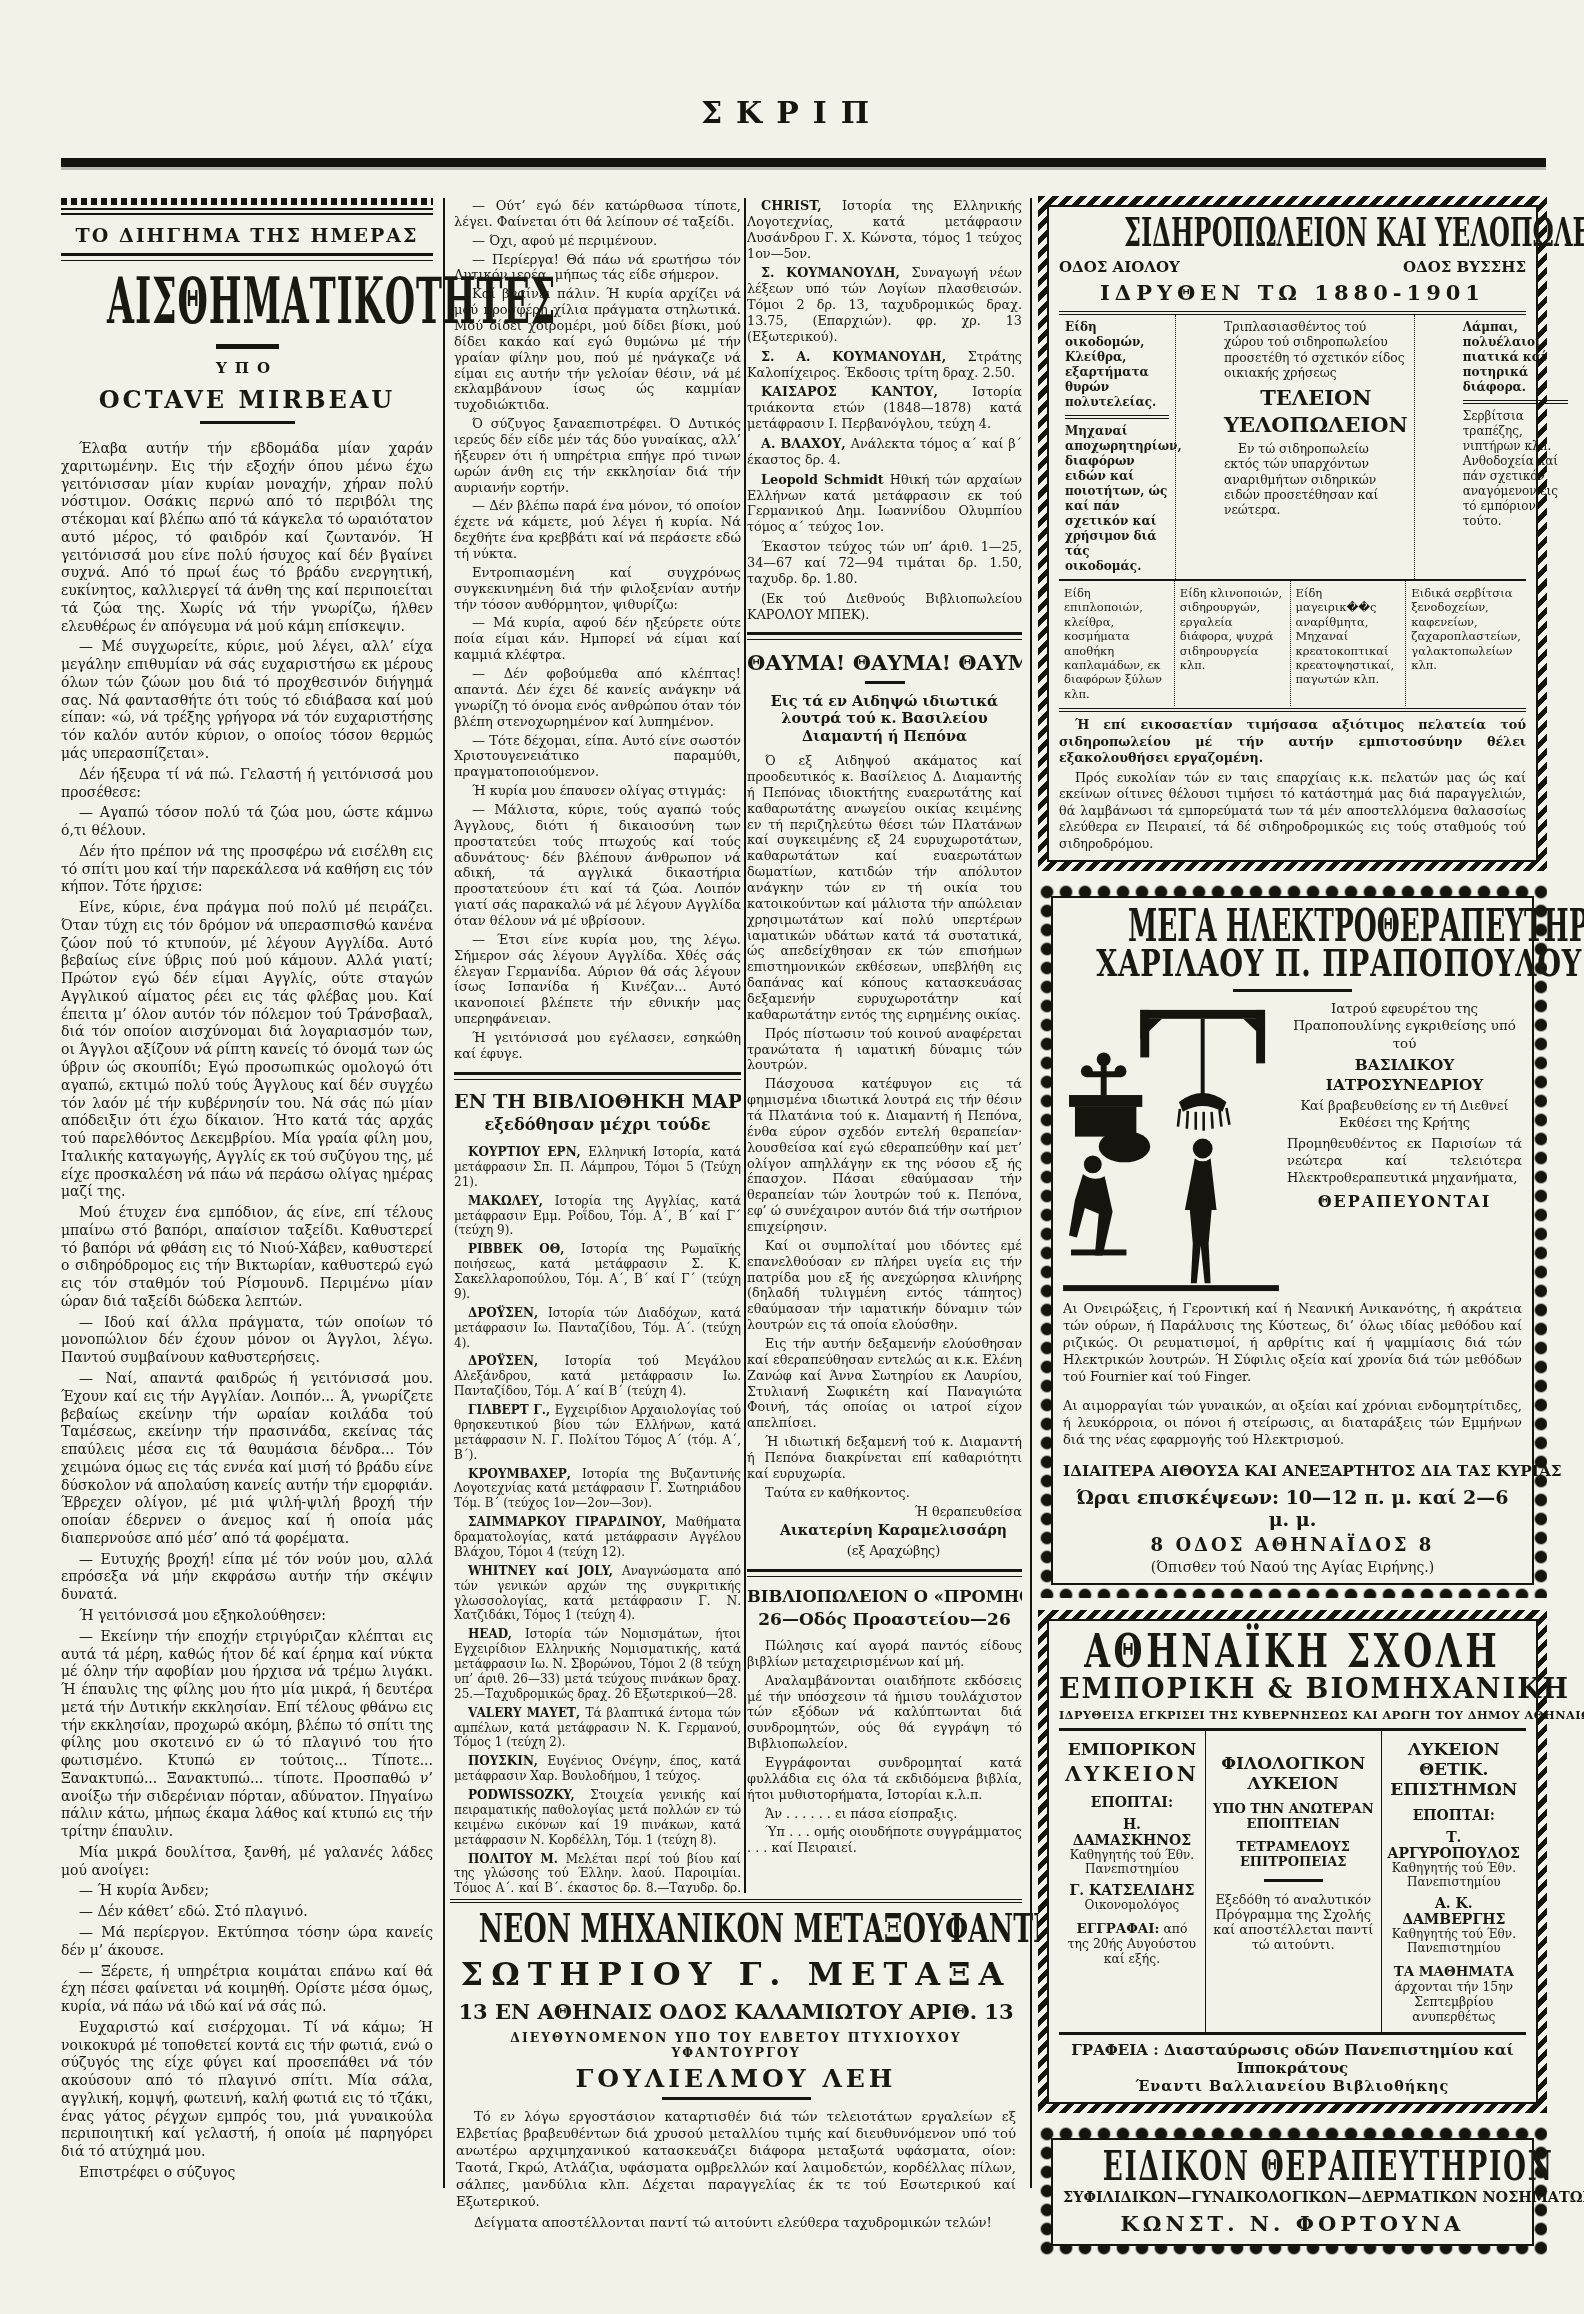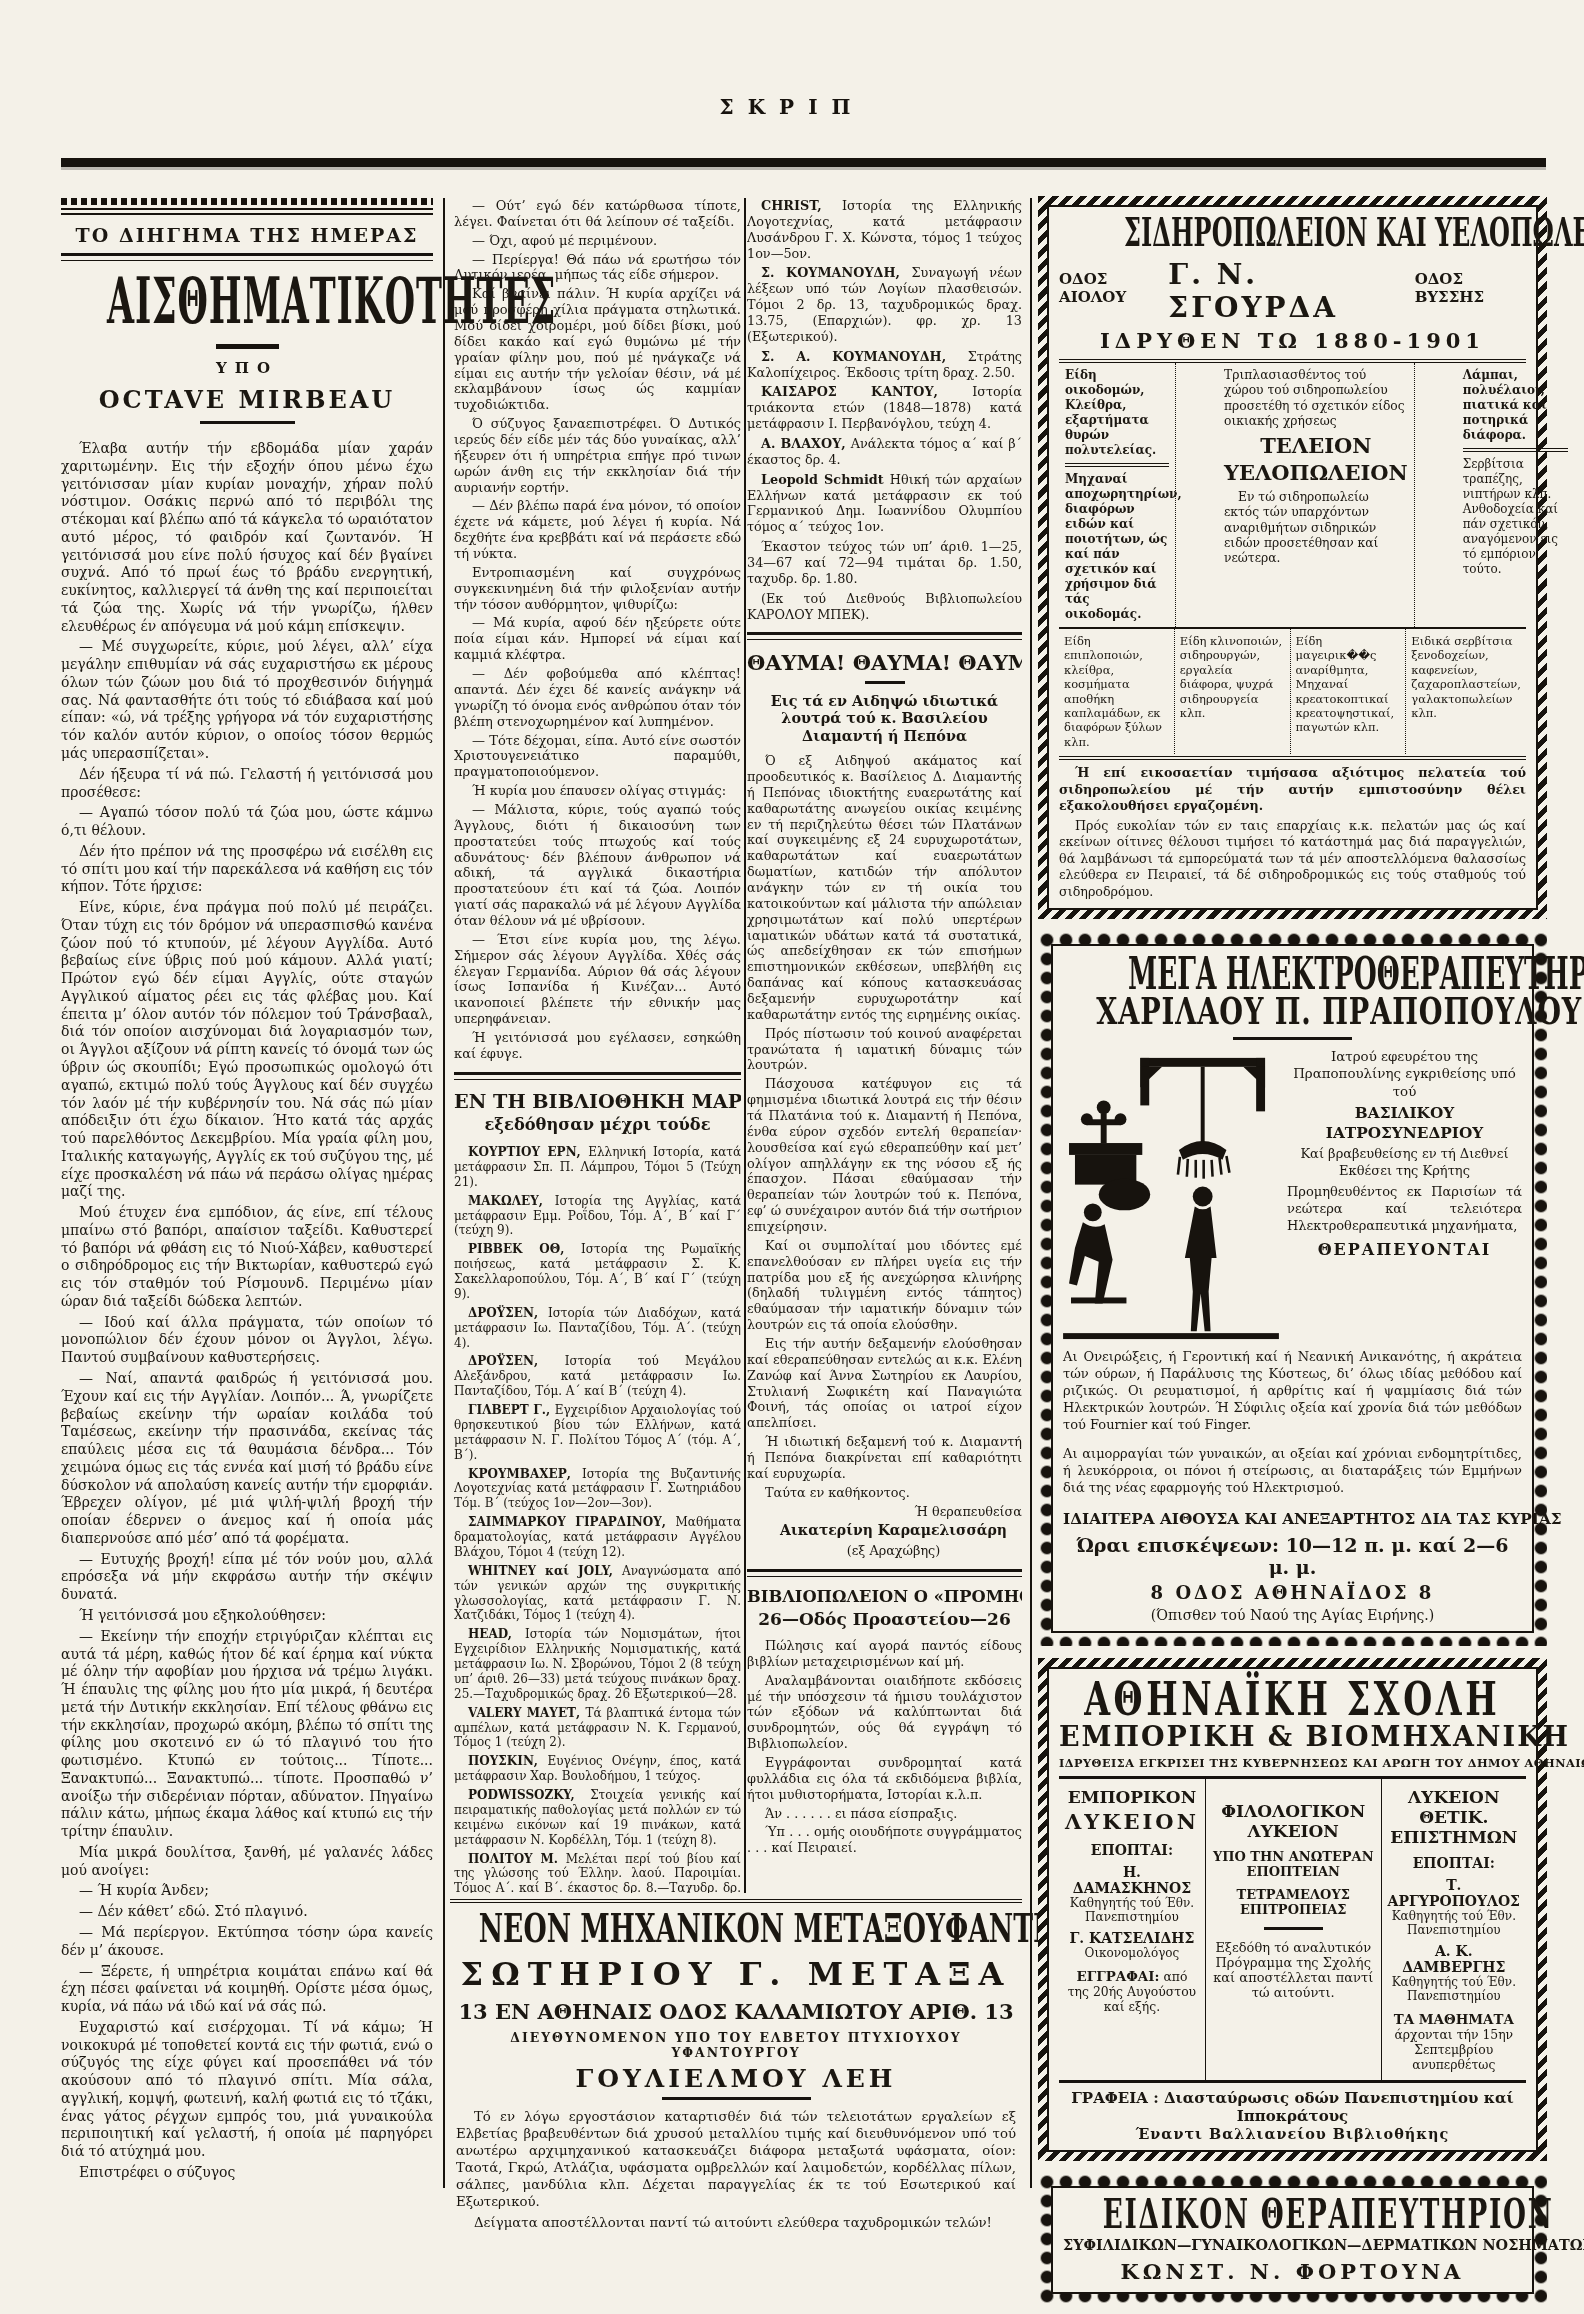--- a/index.html
+++ b/index.html
@@ -4,21 +4,21 @@
 <style>
   html,body{margin:0;padding:0;}
   body{
     width:1584px;height:2315px;position:relative;
     background:#f4f1e8;
     font-family:"DejaVu Serif","Liberation Serif",serif;
     color:#1b1711;overflow:hidden;
   }
   
   .masthead{position:absolute;left:0;top:95px;width:100%;text-align:center;
-    font-weight:bold;font-size:20px;letter-spacing:14px;color:#17130e;}
+    font-weight:bold;font-size:30px;letter-spacing:14px;color:#17130e;}
   .top-rule{position:absolute;left:61px;top:158px;width:1485px;height:9px;background:#17130e;
     box-shadow:0 3px 0 rgba(23,19,14,.25);}
   
   .vrule{position:absolute;width:2px;background:#17130e;}
   .col{position:absolute;text-align:justify;}
   .col p{margin:0 0 3px 0;text-indent:18px;}
   
   #col1{left:61px;top:198px;width:372px;font-size:14px;line-height:1.27;}
   .squiggle{height:7px;background:repeating-linear-gradient(90deg,#17130e 0 6px,transparent 6px 10px);margin-bottom:3px;}
   .bar2{height:3px;border-top:2px solid #17130e;border-bottom:2px solid #17130e;margin:2px 0 6px 0;}
@@ -251,21 +251,20 @@
   <p class="silk-body">Δείγματα αποστέλλονται παντί τώ αιτούντι ελεύθερα ταχυδρομικών τελών!</p>
 </div>
 
 <div id="ads">
 
   <div class="lace">
     <div class="ad-inner">
       <div class="c iron-title"><span class="cond">ΣΙΔΗΡΟΠΩΛΕΙΟΝ ΚΑΙ ΥΕΛΟΠΩΛΕΙΟΝ</span></div>
       <div class="iron-addr">
         <span class="small">ΟΔΟΣ ΑΙΟΛΟΥ</span>
-        <span class="big">Γ. Ν. ΣΓΟΥΡΔΑ</span>
         <span class="small">ΟΔΟΣ ΒΥΣΣΗΣ</span>
       </div>
       <div class="c iron-founded">ΙΔΡΥΘΕΝ ΤΩ 1880-1901</div>
       <div class="iron-grid">
         <div class="iron-cell">
           <div>Είδη οικοδομών, Κλείθρα, εξαρτήματα θυρών πολυτελείας.</div>
           <div style="border-top:4px double #17130e;margin-top:5px;padding-top:5px;">Μηχαναί αποχωρητηρίων, διαφόρων ειδών καί ποιοτήτων, ώς καί πάν σχετικόν καί χρήσιμον διά τάς οικοδομάς.</div>
         </div>
         <div class="iron-cell iron-mid">
           <div style="font-size:12.3px;">Τριπλασιασθέντος τού χώρου τού σιδηροπωλείου προσετέθη τό σχετικόν είδος οικιακής χρήσεως</div>

